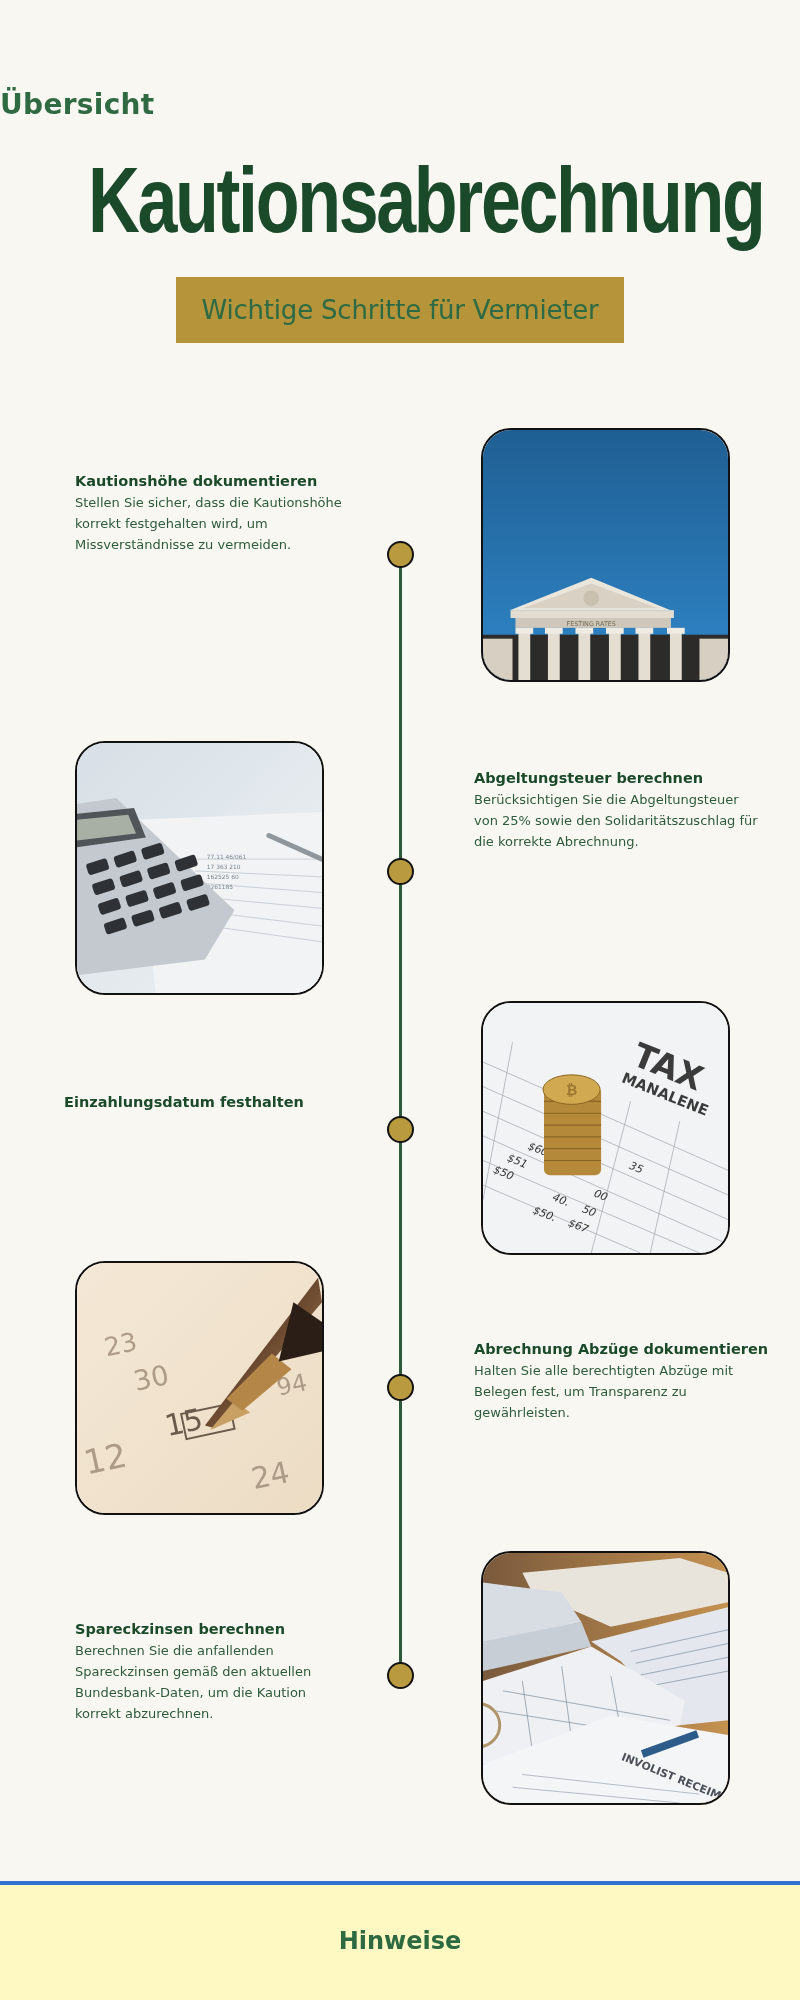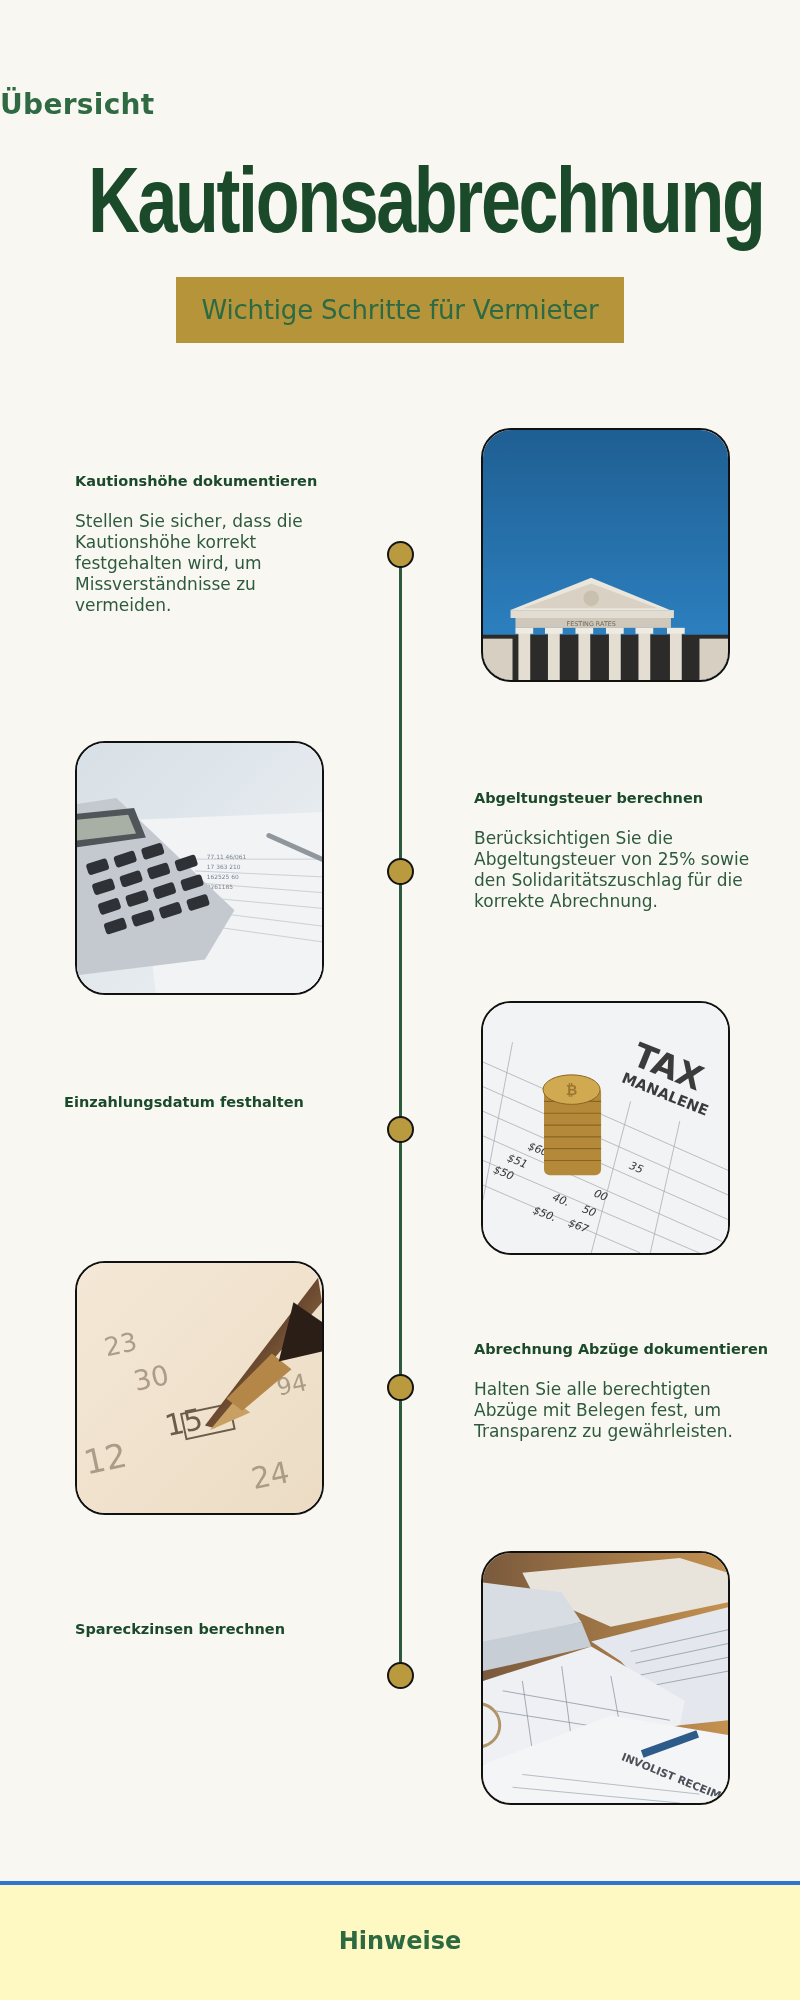--- a/index.html
+++ b/index.html
@@ -48,22 +48,22 @@
     }
 
     
     .step-title {
       font-family: "DejaVu Sans", sans-serif;
       font-weight: bold; font-size: 14.5px; color: #1b4a2b;
       line-height: 20px; white-space: nowrap;
     }
     .step-desc {
       font-family: "DejaVu Sans", sans-serif;
-      font-size: 17px; line-height: 21px; color: #2d5a3c;
-      margin-top: 20px;
+      font-size: 13px; line-height: 21px; color: #2d5a3c;
+      margin-top: 1px;
     }
     .step { width: 270px; }
 
     
     .photo {
       width: 249px; height: 254px; border-radius: 30px;
       border: 2.5px solid #111; overflow: hidden;
     }
     .photo svg { display: block; width: 100%; height: 100%; }
 
@@ -175,21 +175,21 @@
       <rect x="50" y="152" width="22" height="12" rx="3" transform="rotate(-18 61 158)"></rect>
       <rect x="78" y="144" width="22" height="12" rx="3" transform="rotate(-18 89 150)"></rect>
       <rect x="106" y="136" width="22" height="12" rx="3" transform="rotate(-18 117 142)"></rect>
       <rect x="28" y="180" width="22" height="12" rx="3" transform="rotate(-18 39 186)"></rect>
       <rect x="56" y="172" width="22" height="12" rx="3" transform="rotate(-18 67 178)"></rect>
       <rect x="84" y="164" width="22" height="12" rx="3" transform="rotate(-18 95 170)"></rect>
       <rect x="112" y="156" width="22" height="12" rx="3" transform="rotate(-18 123 162)"></rect>
     </g>
   </svg>
 </div>
-<div class="abs step" style="left:474px; top:788px; width:290px;">
+<div class="abs step" style="left:474px; top:768px; width:290px;">
   <div class="step-title">Abgeltungsteuer berechnen</div>
   <div class="step-desc">Berücksichtigen Sie die Abgeltungsteuer von 25% sowie den Solidaritätszuschlag für die korrekte Abrechnung.</div>
 </div>
 
 <div class="abs step" style="left:64px; top:1092px;">
   <div class="step-title">Einzahlungsdatum festhalten</div>
 </div>
 <div class="abs photo" style="left:481px; top:1001px;">
   <svg viewBox="0 0 249 254" preserveAspectRatio="none">
     <rect width="249" height="254" fill="#f2f3f4"></rect>
@@ -262,20 +262,21 @@
     <polygon points="220,40 249,60 249,90 205,100" fill="#2b1e16"></polygon>
   </svg>
 </div>
 <div class="abs step" style="left:474px; top:1339px; width:300px;">
   <div class="step-title">Abrechnung Abzüge dokumentieren</div>
   <div class="step-desc">Halten Sie alle berechtigten Abzüge mit Belegen fest, um Transparenz zu gewährleisten.</div>
 </div>
 
 <div class="abs step" style="left:75px; top:1619px;">
   <div class="step-title">Spareckzinsen berechnen</div>
+  <div class="step-desc">Berechnen Sie die anfallenden Spareckzinsen gemäß den aktuellen Bundesbank-Daten, um die Kaution korrekt abzurechnen.</div>
 </div>
 <div class="abs photo" style="left:481px; top:1551px;">
   <svg viewBox="0 0 249 254" preserveAspectRatio="none">
     <defs>
       <linearGradient id="desk" x1="0" y1="0" x2="1" y2="0">
         <stop offset="0" stop-color="#7a5a3d"></stop>
         <stop offset="1" stop-color="#c4914f"></stop>
       </linearGradient>
     </defs>
     <rect width="249" height="254" fill="url(#desk)"></rect>

